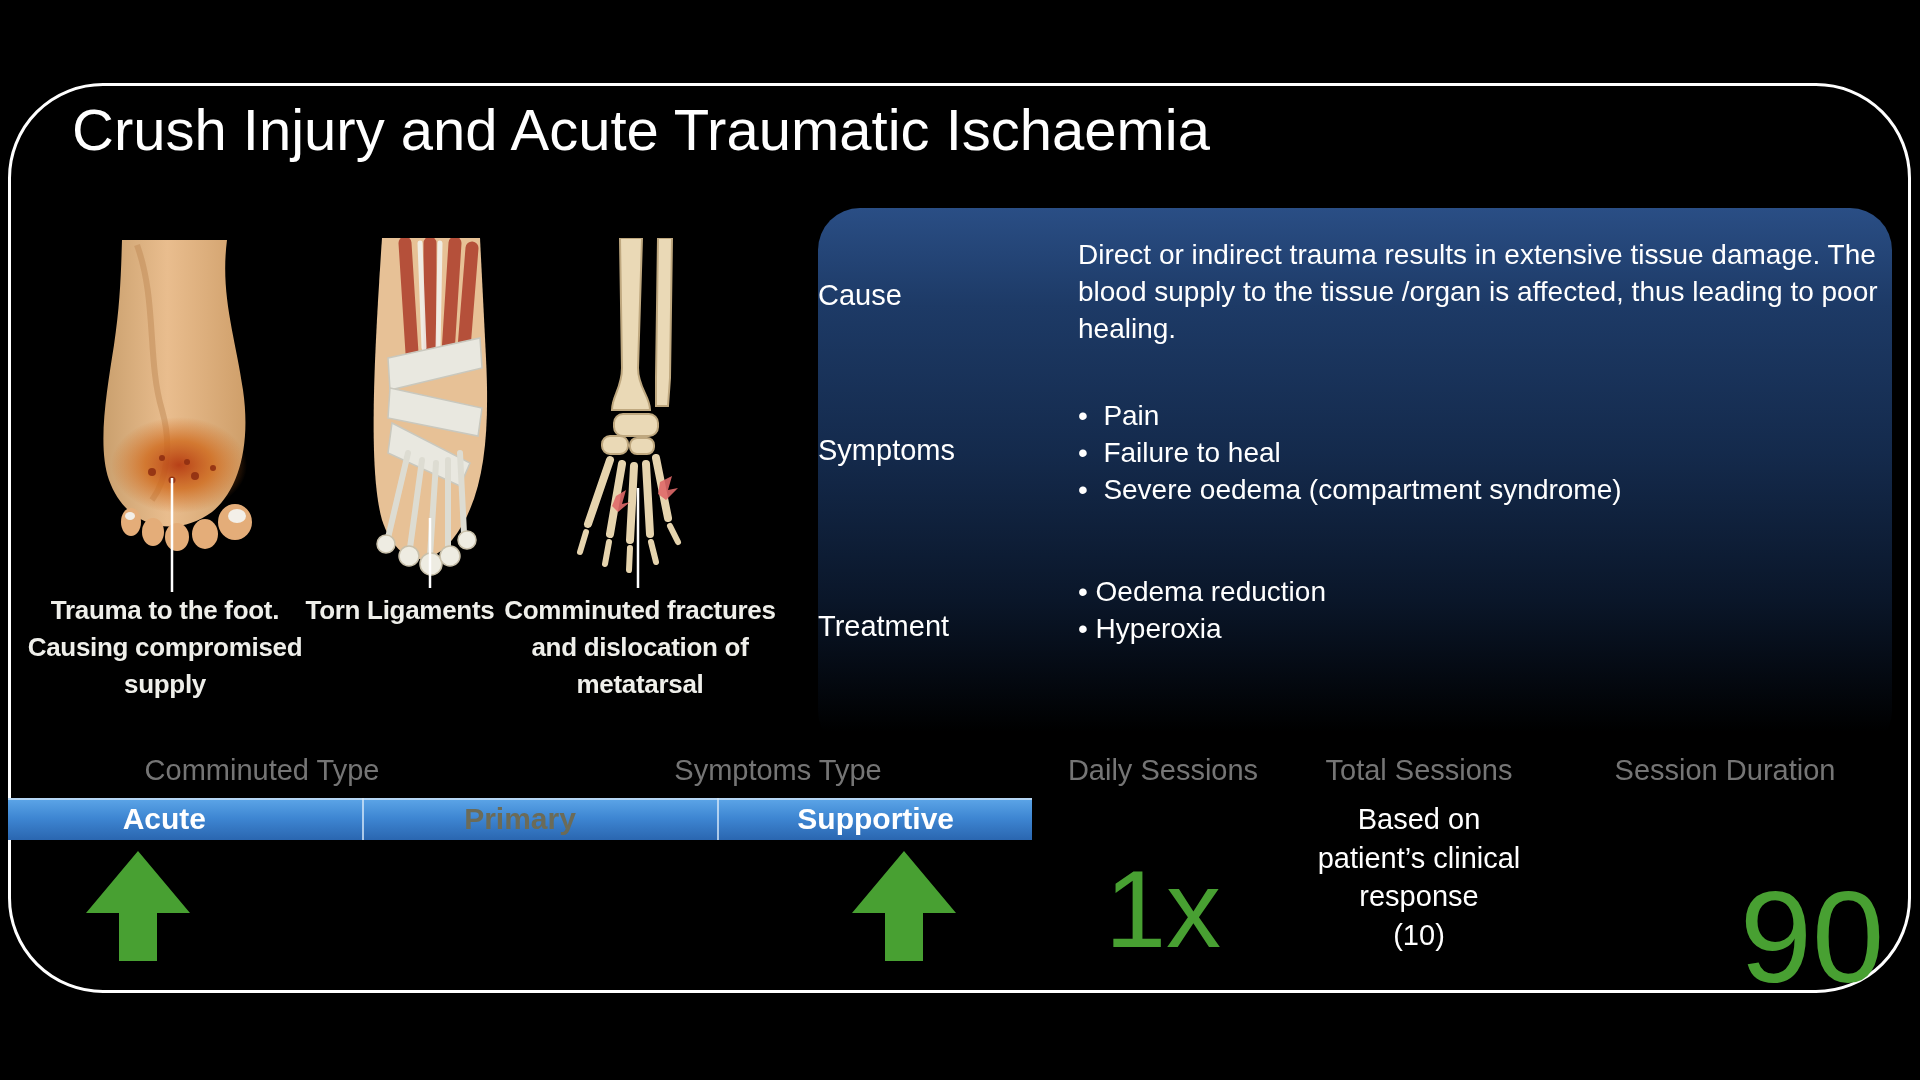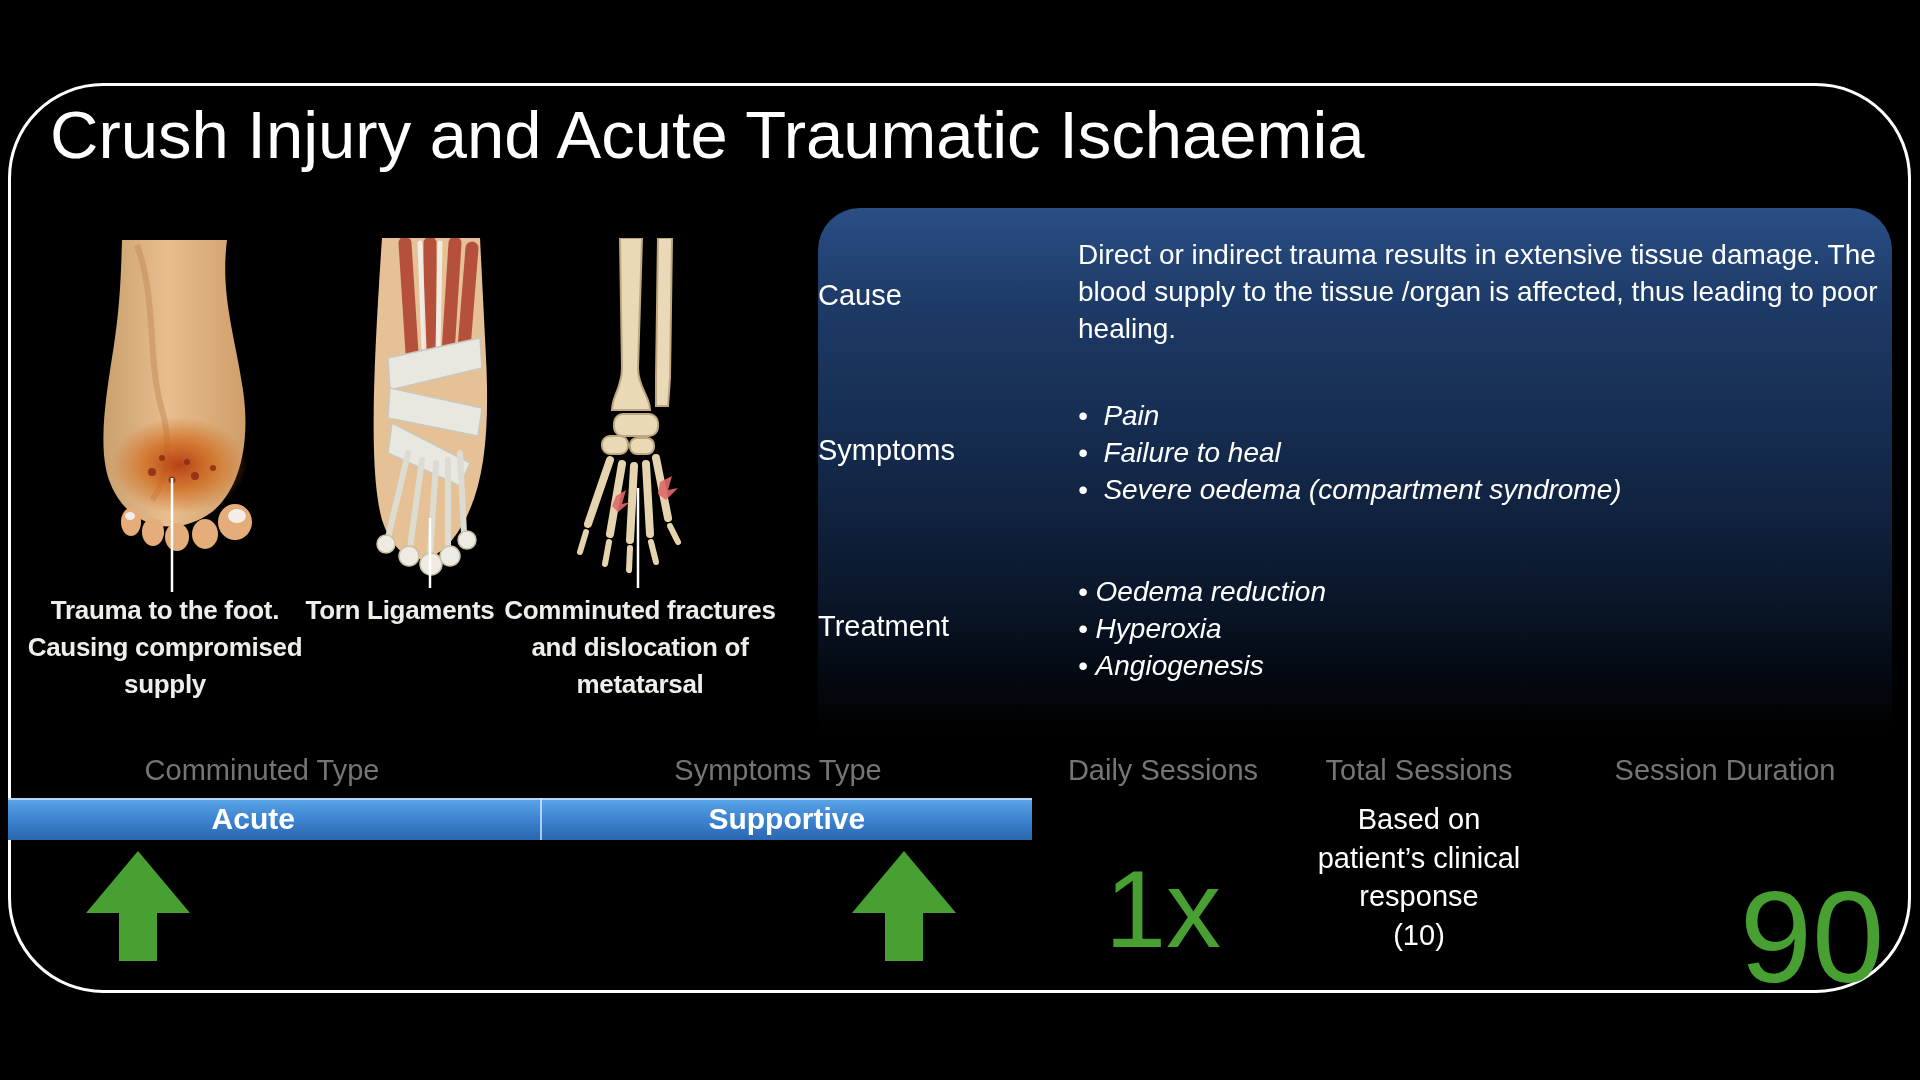--- a/index.html
+++ b/index.html
@@ -2,37 +2,37 @@
 <html><head>
 <meta charset="utf-8">
 <style>
   html,body{margin:0;padding:0;background:#000;}
   body{font-family:"Liberation Sans", sans-serif;}
   .stage{position:relative;width:1920px;height:1080px;background:#000;overflow:hidden;}
 
   .frame{position:absolute;left:8px;top:83px;width:1903px;height:910px;
          border:3px solid #fff;border-radius:95px;box-sizing:border-box;}
 
-  .title{position:absolute;left:50px;top:96px;font-size:67px;font-weight:400;
+  .title{position:absolute;left:72px;top:96px;font-size:58px;font-weight:400;
          color:#fff;letter-spacing:0;white-space:nowrap;}
 
   
   .illus{position:absolute;}
   .caption{position:absolute;transform:translateX(-50%);text-align:center;
            color:#efefea;font-size:26px;line-height:37px;font-weight:600;
            white-space:pre-line;letter-spacing:-0.3px;}
 
   
   .info-panel{position:absolute;left:818px;top:208px;width:1074px;height:545px;
               border-radius:42px;
               background:linear-gradient(180deg,#2a4e85 0%,#1d3a66 18%,#142a4c 45%,#0a1629 72%,rgba(0,0,0,0) 96%);}
   .row-label{position:absolute;left:0;width:290px;text-align:left;color:#fff;font-size:29px;}
   .row-text{position:absolute;left:260px;width:830px;color:#fff;font-size:28px;line-height:37px;}
   .blist{position:absolute;left:260px;margin:0;padding:0;list-style:none;color:#fff;
-         font-size:28px;line-height:37px;font-style:italic;}
+         font-size:28px;line-height:37px;}
   .blist.gap li::before{content:"•\00a0\00a0";}
   .blist.tight li::before{content:"•\00a0";}
 
   
   .col-header{position:absolute;top:754px;transform:translateX(-50%);
               color:#757575;font-size:29px;white-space:nowrap;}
   .seg-bar{position:absolute;left:8px;top:798px;width:1024px;height:42px;display:flex;
            background:linear-gradient(180deg,#5da6e8 0%,#3e86d2 48%,#2a66b0 100%);
            box-shadow:inset 0 2px 0 rgba(255,255,255,.55);gap:41px;}
   .seg{flex:1;display:flex;align-items:center;justify-content:center;
@@ -173,32 +173,32 @@
     <ul class="blist gap" style="top:189px;">
       <li>Pain</li>
       <li>Failure to heal</li>
       <li>Severe oedema (compartment syndrome)</li>
     </ul>
 
     <div class="row-label" style="top:402px;">Treatment</div>
     <ul class="blist tight" style="top:365px;">
       <li>Oedema reduction</li>
       <li>Hyperoxia</li>
-      <li>Angiogenesis</li>
     </ul>
   </div>
 
   <div class="col-header" style="left:262px;">Comminuted Type</div>
   <div class="col-header" style="left:778px;">Symptoms Type</div>
   <div class="col-header" style="left:1163px;">Daily Sessions</div>
   <div class="col-header" style="left:1419px;">Total Sessions</div>
   <div class="col-header" style="left:1725px;">Session Duration</div>
 
   <div class="seg-bar">
     <div class="seg seg-on">Acute</div>
+    <div class="seg seg-off">Primary</div>
     <div class="seg seg-on">Supportive</div>
   </div>
 
   <svg class="up-arrow" style="left:86px;" viewBox="0 0 104 110">
     <polygon points="52,0 104,62 71,62 71,110 33,110 33,62 0,62" fill="#48a032"></polygon>
   </svg>
   <svg class="up-arrow" style="left:852px;" viewBox="0 0 104 110">
     <polygon points="52,0 104,62 71,62 71,110 33,110 33,62 0,62" fill="#48a032"></polygon>
   </svg>
 

